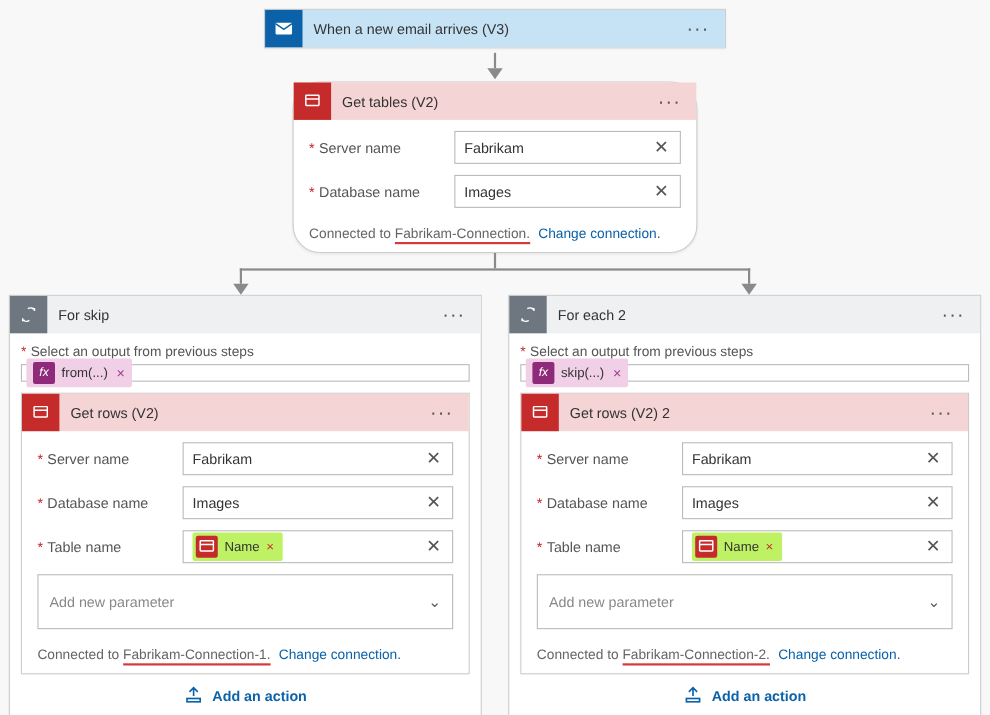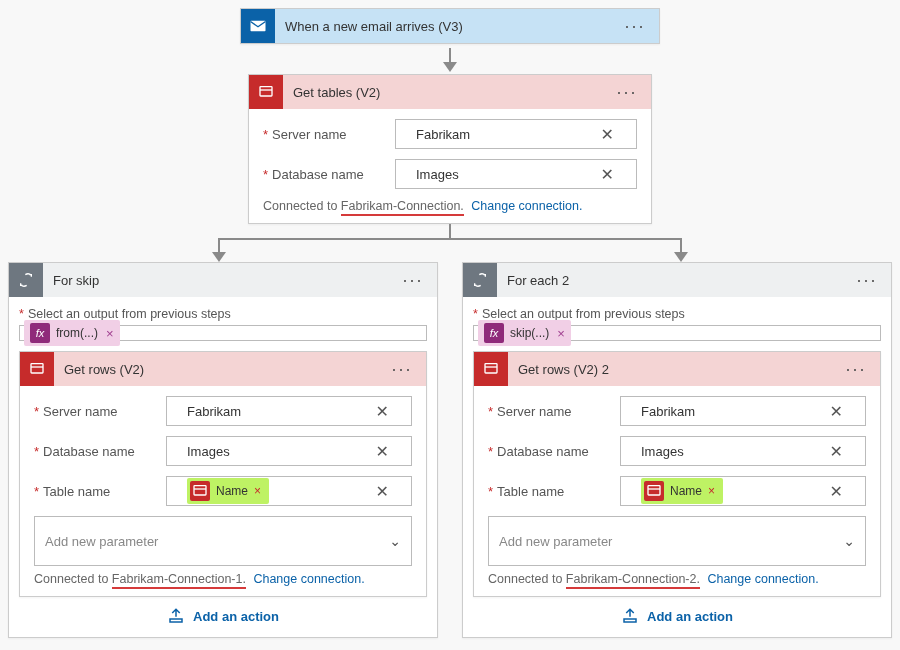--- a/index.html
+++ b/index.html
@@ -44,25 +44,25 @@
   .header.pink .icon-box { background:#c62b2b; }
   .header.gray { background: #eef0f1; }
   .header.gray .icon-box { background:#6e7780; }
   .card-body { padding: 10px 14px; }
   .row { display:flex; align-items:center; margin-bottom:10px; gap: 8px; }
   .row:last-child { margin-bottom: 0;}
   .label { width: 124px; color:#555; font-size: 13px; display:flex; gap:4px;}
   .req { color:#c62b2b; }
   .field {
     flex:1; display:flex; align-items:center;
-    border:1px solid #bbb; height:30px; padding:0 20px; background:#fff;
+    border:1px solid #bbb; height:30px; padding:0 8px; background:#fff;
   }
   .field .text { flex:1; font-size:13px; }
   .field .clear { font-size:16px; color:#555; cursor:pointer; padding:0 2px;}
-  .conn-line { font-size:12.5px; color:#666; margin-top:0;}
+  .conn-line { font-size:12.5px; color:#666; margin-top:16px;}
   .conn-line .underline { border-bottom:2px solid #d53a3a; padding-bottom:1px;}
   .conn-line a { color:#0b62a8; text-decoration:none; margin-left:4px;}
   .arrow-down {
     width: 0; height:0;
     border-left:7px solid transparent;
     border-right:7px solid transparent;
     border-top:10px solid #8a8a8a;
     margin: 0 auto;
   }
   .arrow-stem {
@@ -136,21 +136,21 @@
       </div>
     </div>
   </div>
 
   <div class="arrow-wrap">
     <div class="arrow-stem"></div>
       <div class="arrow-down"></div>
   </div>
 
   <div class="center">
-    <div class="card" style="width:404px;">
+    <div class="card" style="width:368px;border-radius:25px;">
       <div class="header pink">
         <div class="icon-box">
           <svg class="sql-icon" viewBox="0 0 24 24" fill="#fff">
               <rect x="3" y="4" width="18" height="14" rx="1" stroke="#fff" fill="none" stroke-width="2"></rect>
               <line x1="3" y1="9" x2="21" y2="9" stroke="#fff" stroke-width="2"></line>
             </svg>
         </div>
         <span class="title">Get tables (V2)</span>
         <span class="dots">···</span>
       </div>

